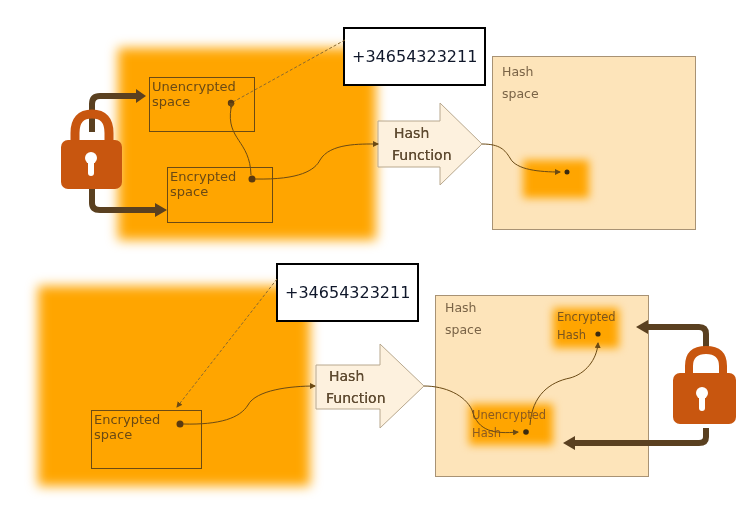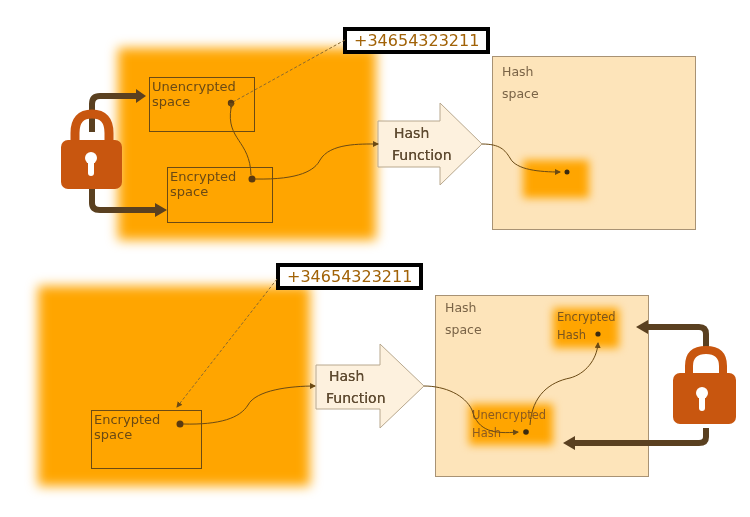--- a/index.html
+++ b/index.html
@@ -3,22 +3,22 @@
   <meta charset="utf-8">
   <style>
     html, body { margin: 0; padding: 0; background: #ffffff; }
     body { width: 750px; height: 517px; position: relative; overflow: hidden;
            font-family: "Liberation Sans", sans-serif; }
     .blob { position: absolute; background: #ffa500; filter: blur(6px); }
     .hash-space { position: absolute; background: #fde4ba; border: 1.5px solid #a89274; box-sizing: border-box; }
     .box { position: absolute; border: 1.2px solid #6b4a14; box-sizing: border-box; }
     .label { color: #6b4a14; font-size: 13px; line-height: 15px; font-family: "DejaVu Sans", sans-serif; }
     .hlabel { color: #7a6447; font-size: 12.5px; line-height: 22px; font-family: "DejaVu Sans", sans-serif; }
-    .phone { position: absolute; background: #fff; border: 4px solid #000000; color: #a16207;
-             font-size: 16px; padding: 0 7px; font-family: "DejaVu Sans", sans-serif; white-space: nowrap; }
+    .phone { position: absolute; background: #fff; border: 2px solid #000000; color: #0f172a;
+             font-size: 16px; padding: 18px 7px; font-family: "DejaVu Sans", sans-serif; white-space: nowrap; }
     .hf-text { position: absolute; color: #5e4a30; font-size: 14px; line-height: 22px;
                font-family: "DejaVu Sans", sans-serif; }
     .glow { position: absolute; background: #ffa500; filter: blur(4px); }
     .small-label { color: #7a5520; font-size: 11.5px; line-height: 18px; font-family: "DejaVu Sans", sans-serif; }
     svg.overlay { position: absolute; left: 0; top: 0; }
   </style>
 </head>
 <body>
 
 <div class="blob" style="left:118px; top:48px; width:258px; height:192px;"></div>

